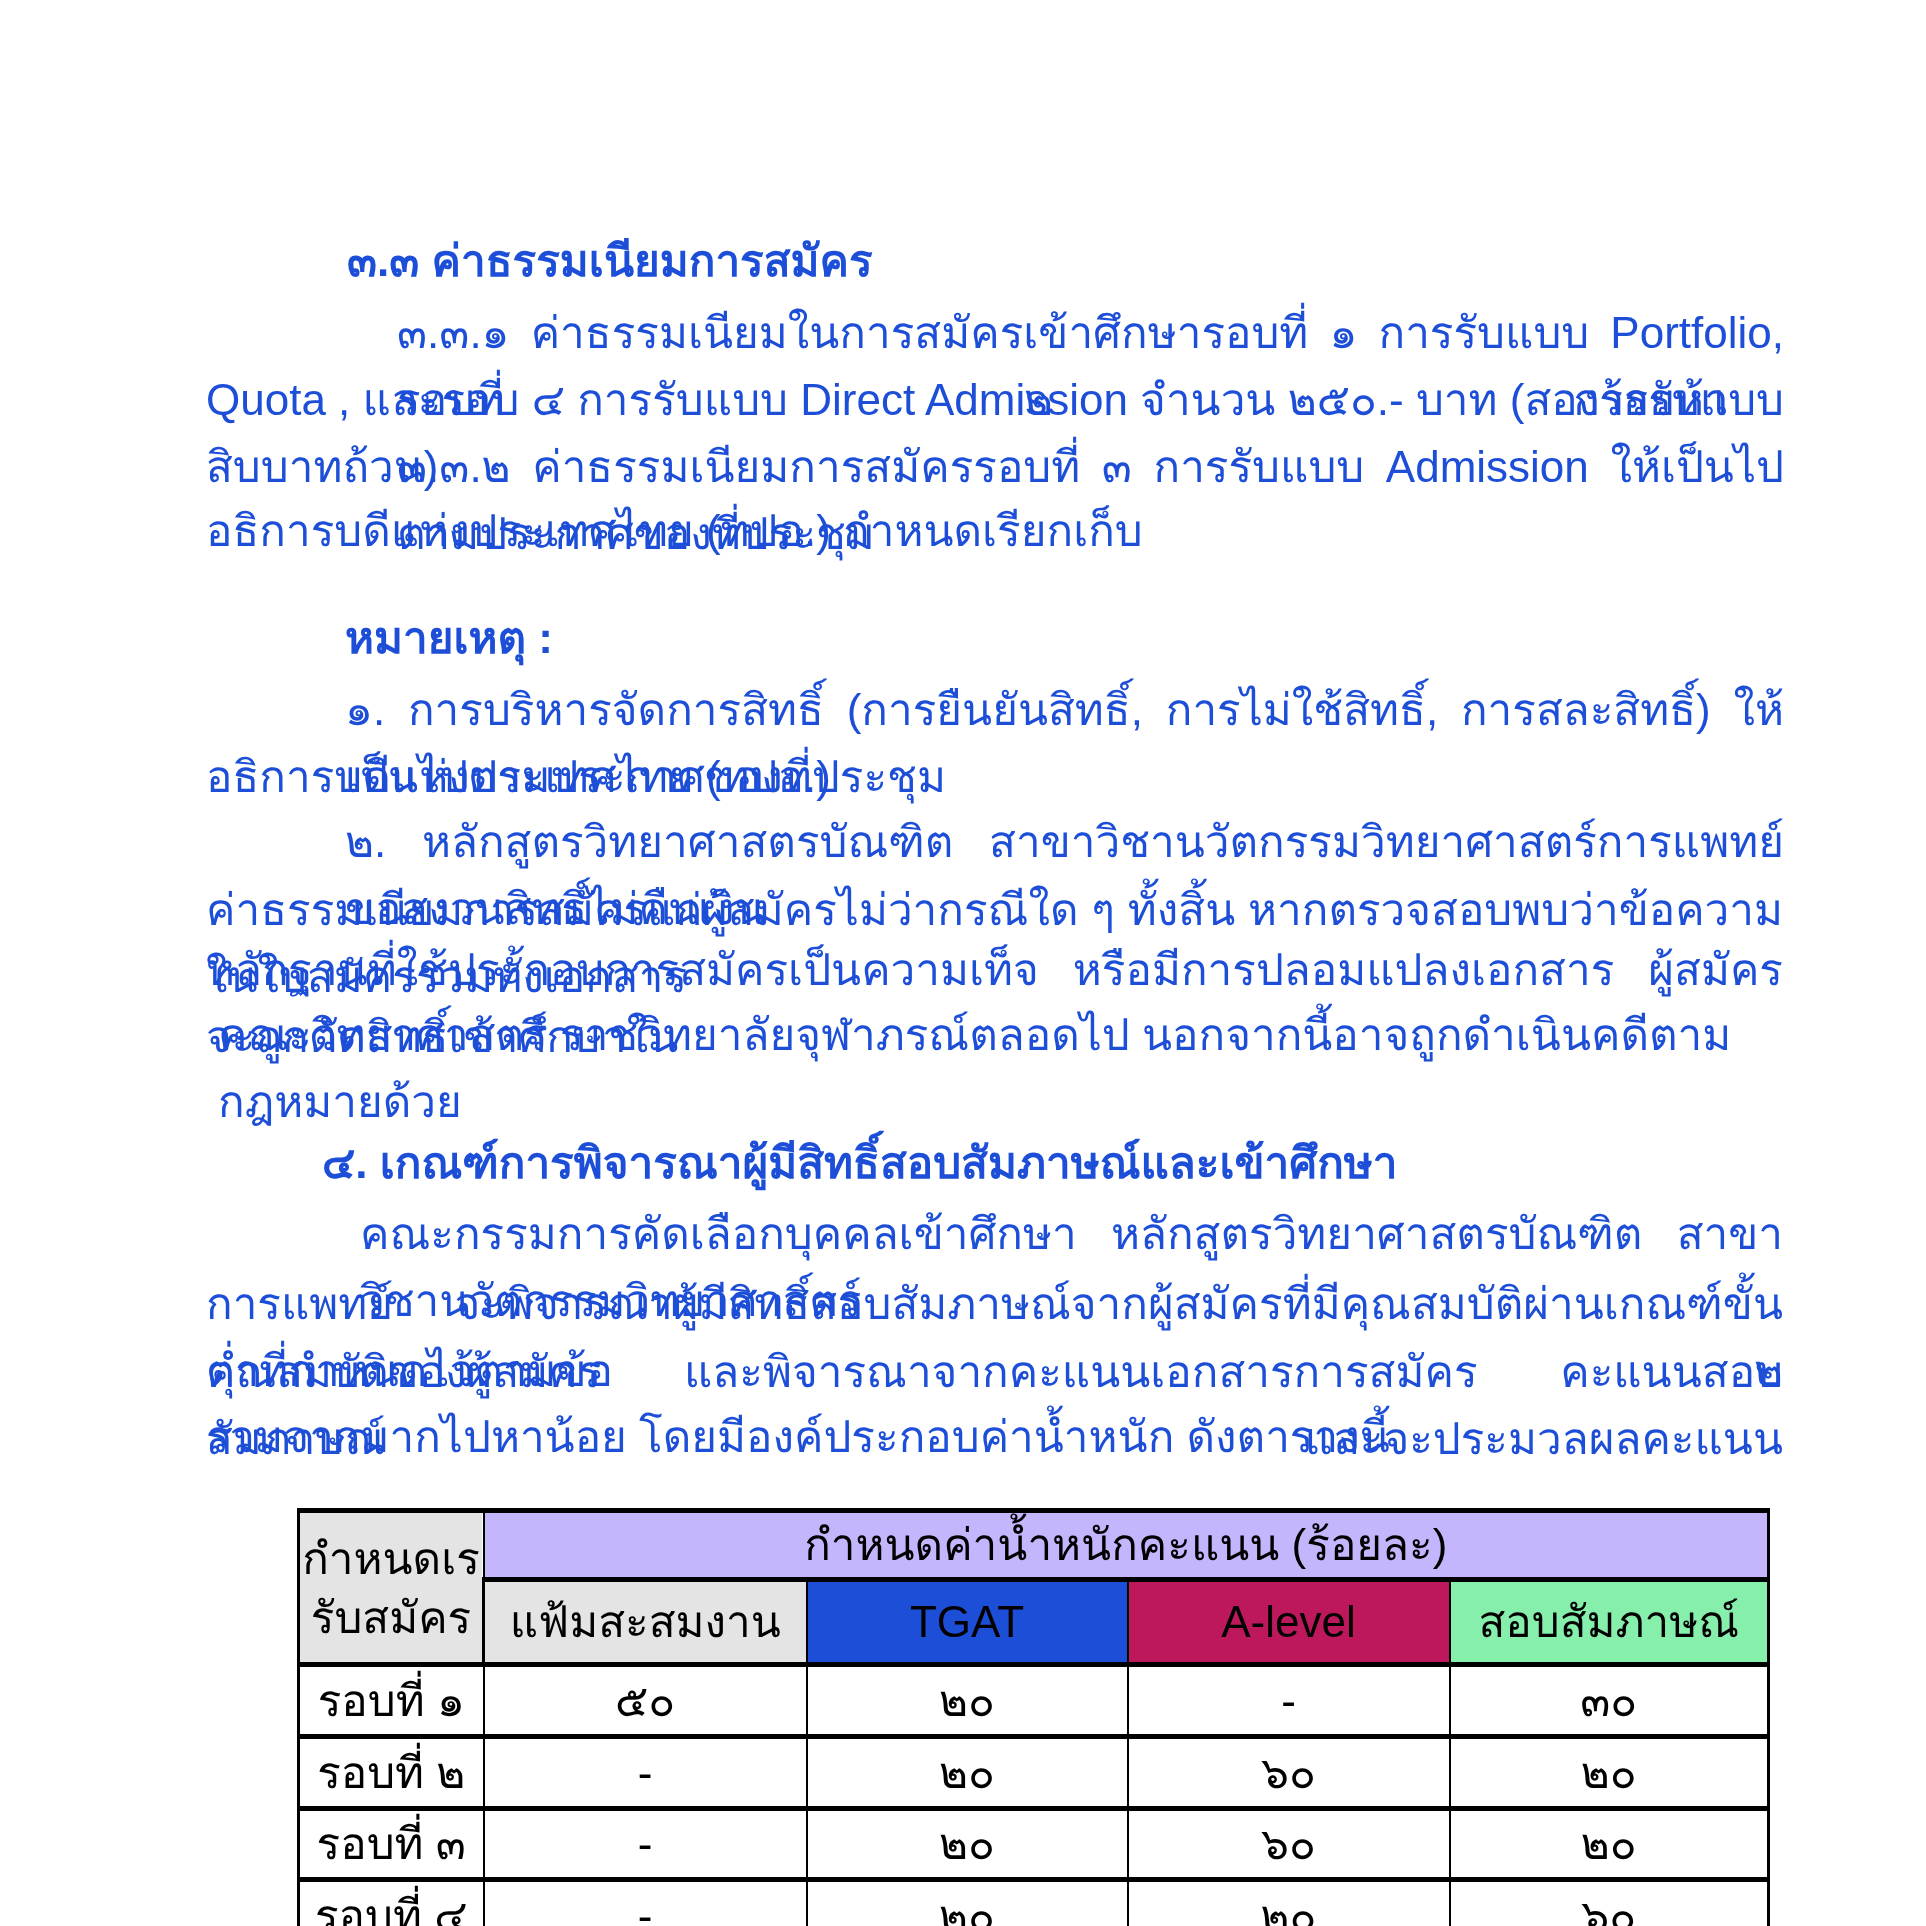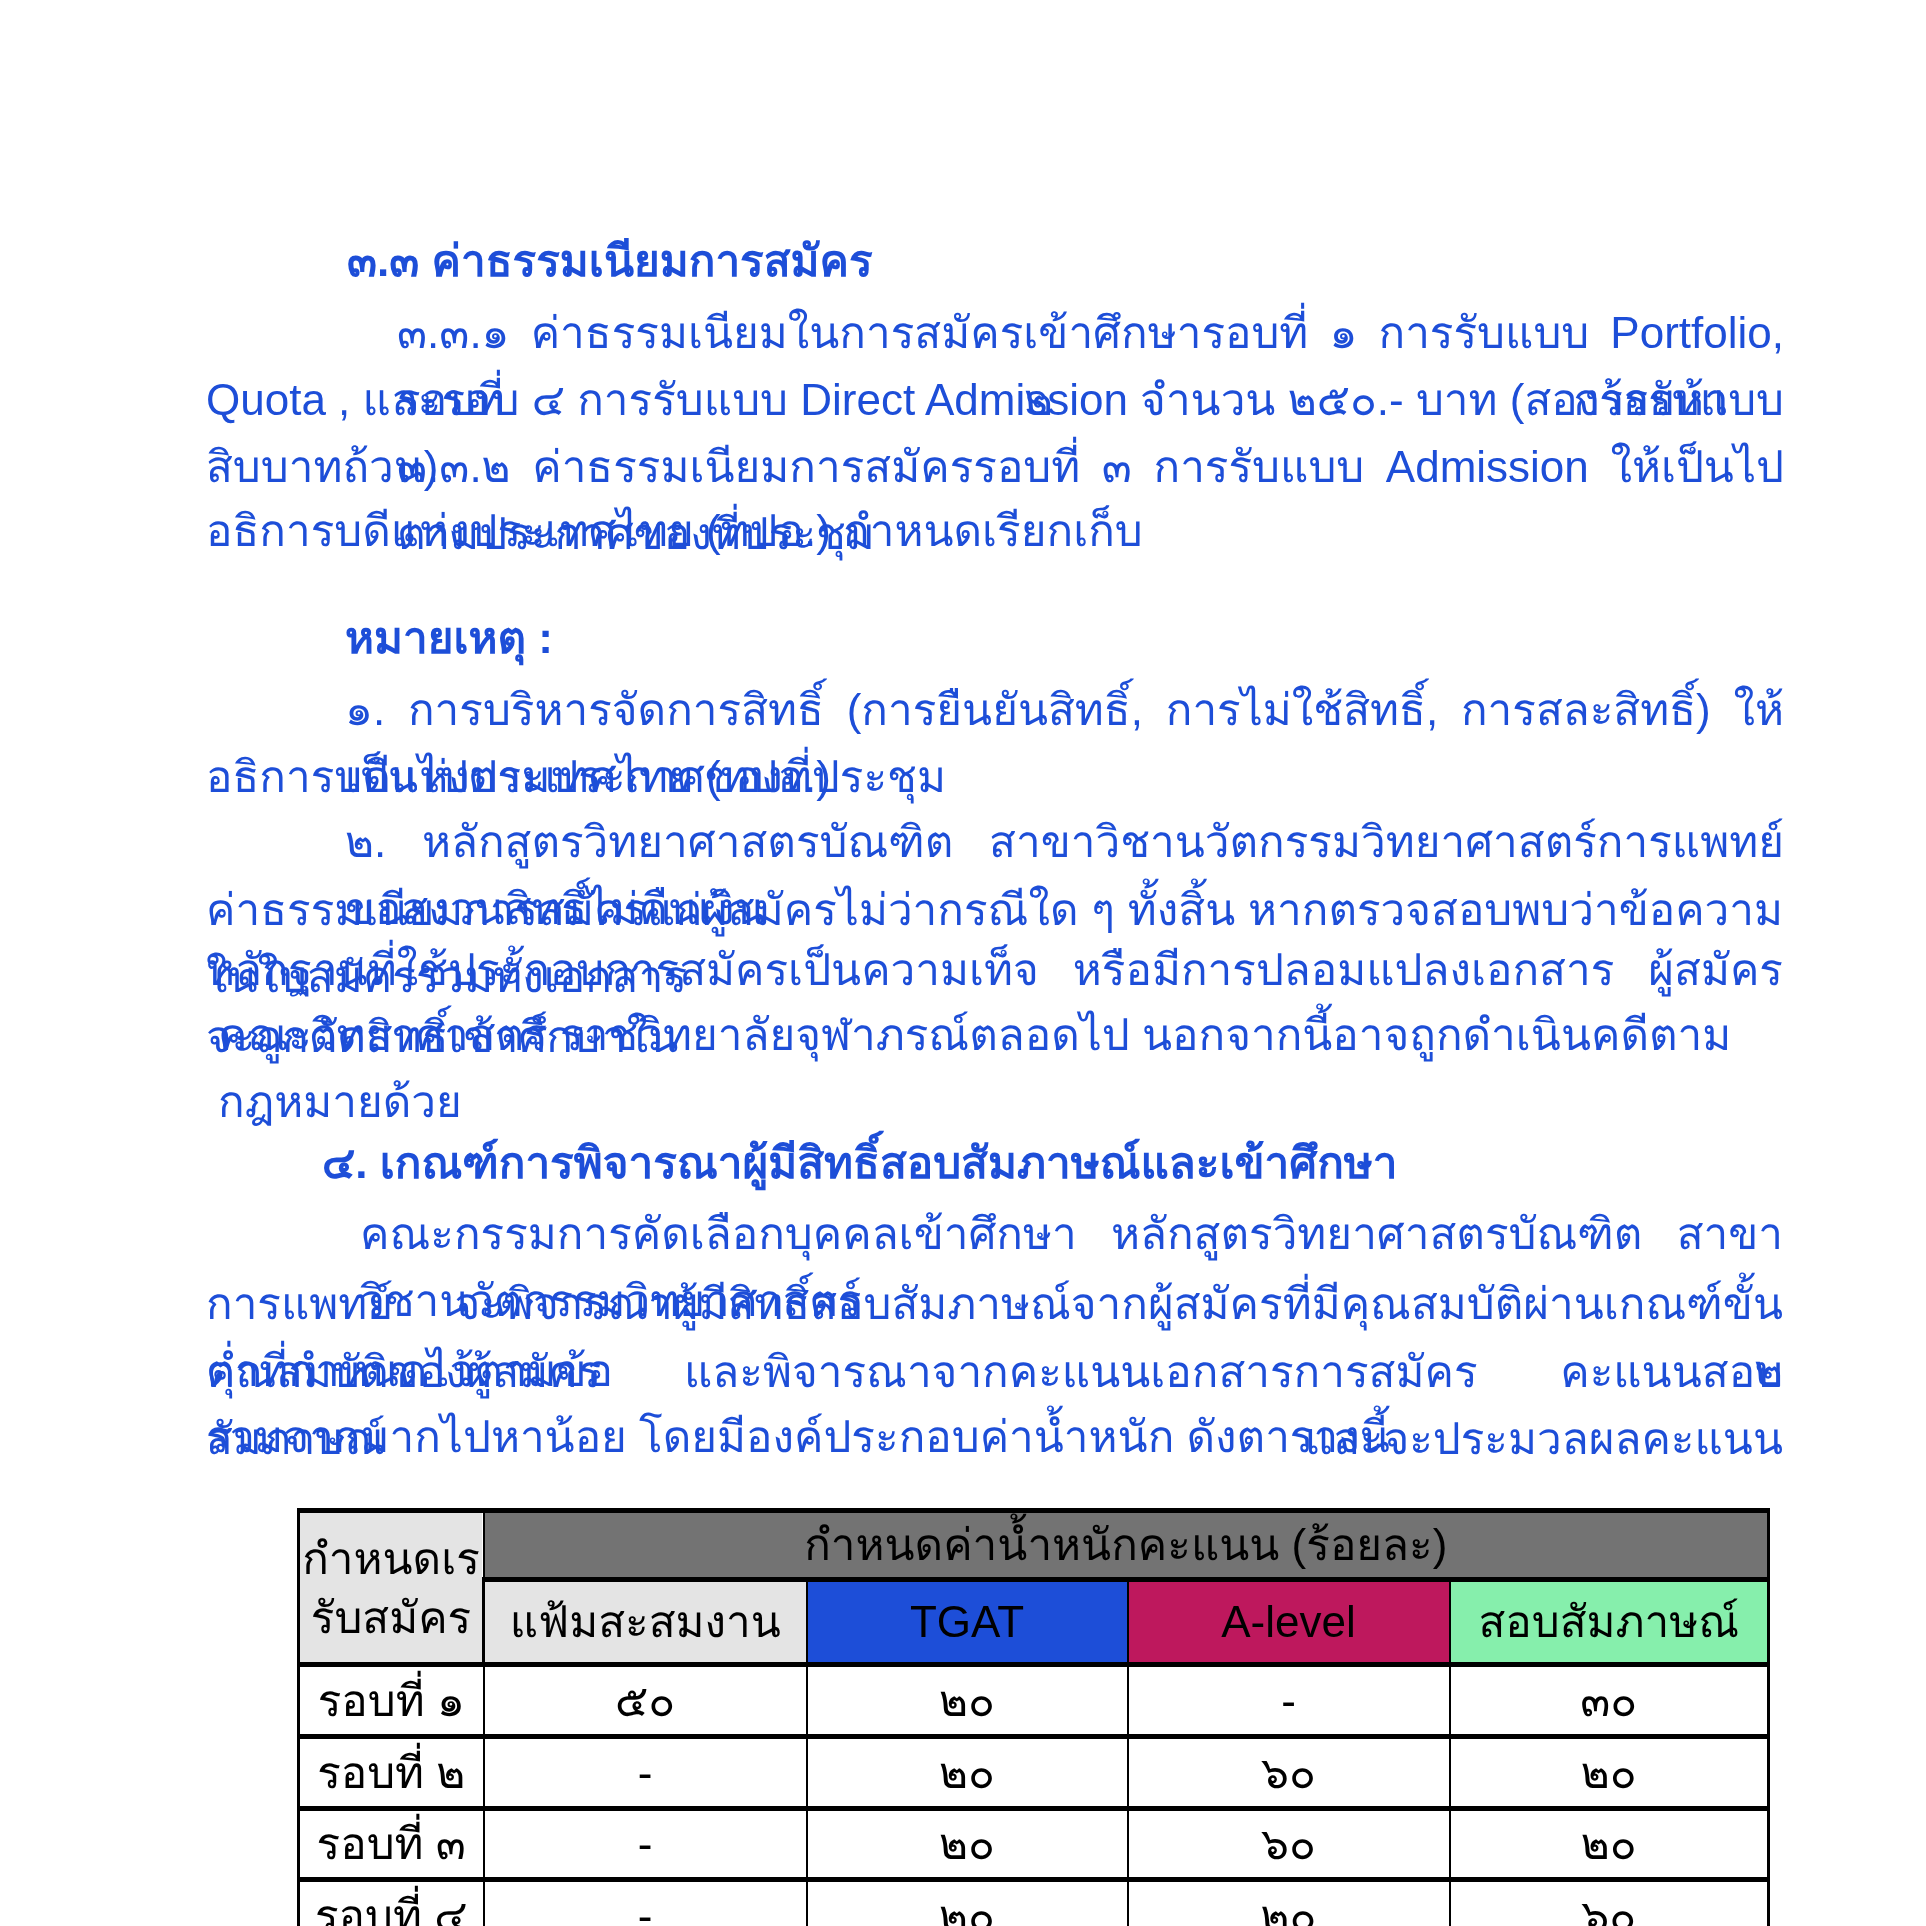--- a/index.html
+++ b/index.html
@@ -76,21 +76,21 @@
       <col style="width:321px">
       <col style="width:322px">
       <col style="width:319px">
     </colgroup>
     <tbody>
       <tr style="height:69px">
         <td class="hdr corner" rowspan="2" style="background: rgb(228, 228, 228);">
           <div>กำหนดเร</div>
           <div>รับสมัคร</div>
         </td>
-        <td class="hdr" colspan="4" style="background: #737373;">กำหนดค่าน้ำหนักคะแนน (ร้อยละ)</td>
+        <td class="hdr" colspan="4" style="background: #c4b5fd;">กำหนดค่าน้ำหนักคะแนน (ร้อยละ)</td>
       </tr>
       <tr style="height:85px">
         <td class="hdr" style="background: rgb(228, 228, 228);">แฟ้มสะสมงาน</td>
         <td class="hdr" style="background: #1d4ed8;">TGAT</td>
         <td class="hdr" style="background: #be185d;">A-level</td>
         <td class="hdr" style="background: #86efac;">สอบสัมภาษณ์</td>
       </tr>
       <tr style="height:72px">
         <td>รอบที่ ๑</td>
         <td>๕๐</td>

